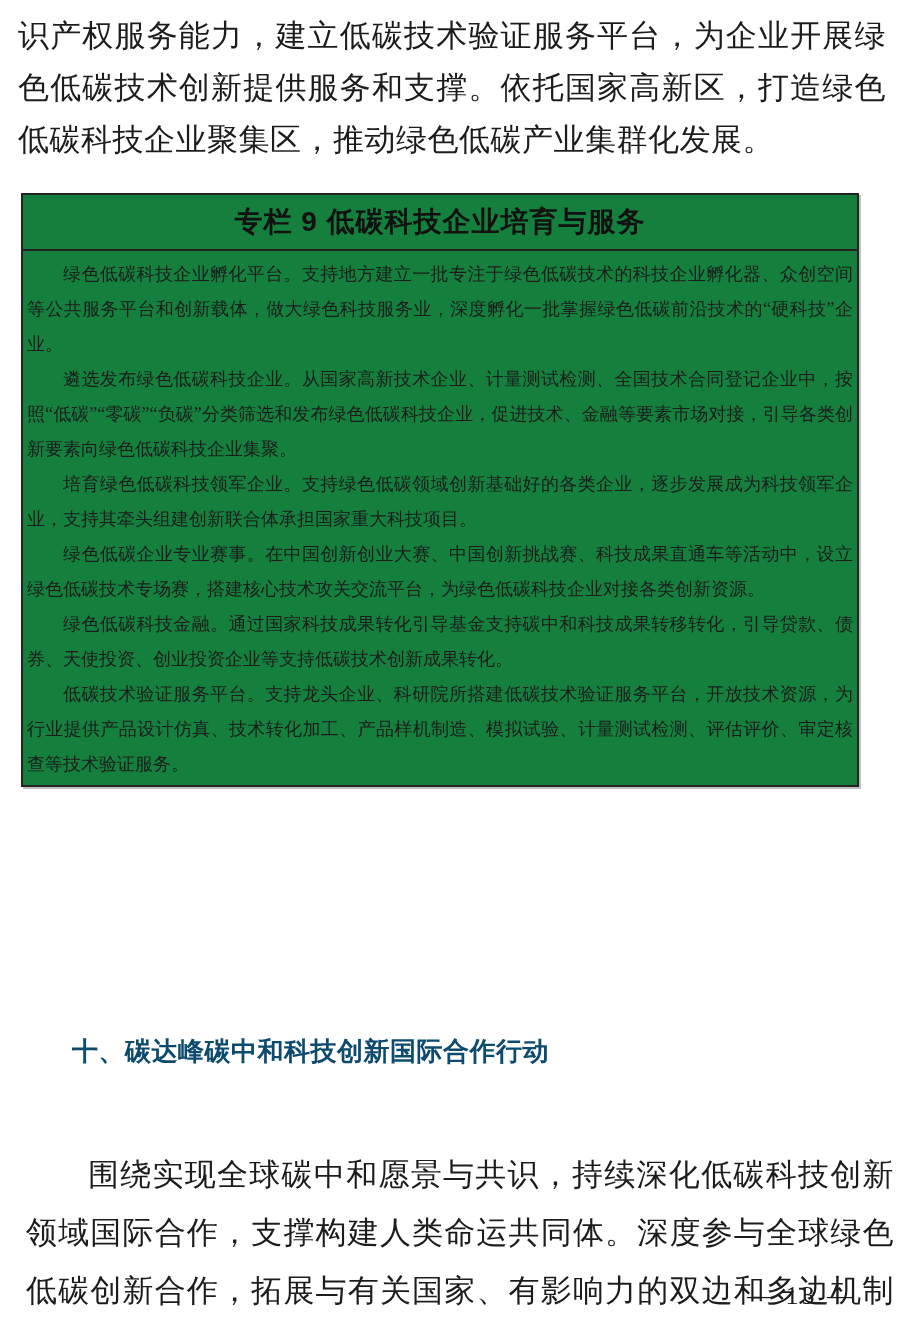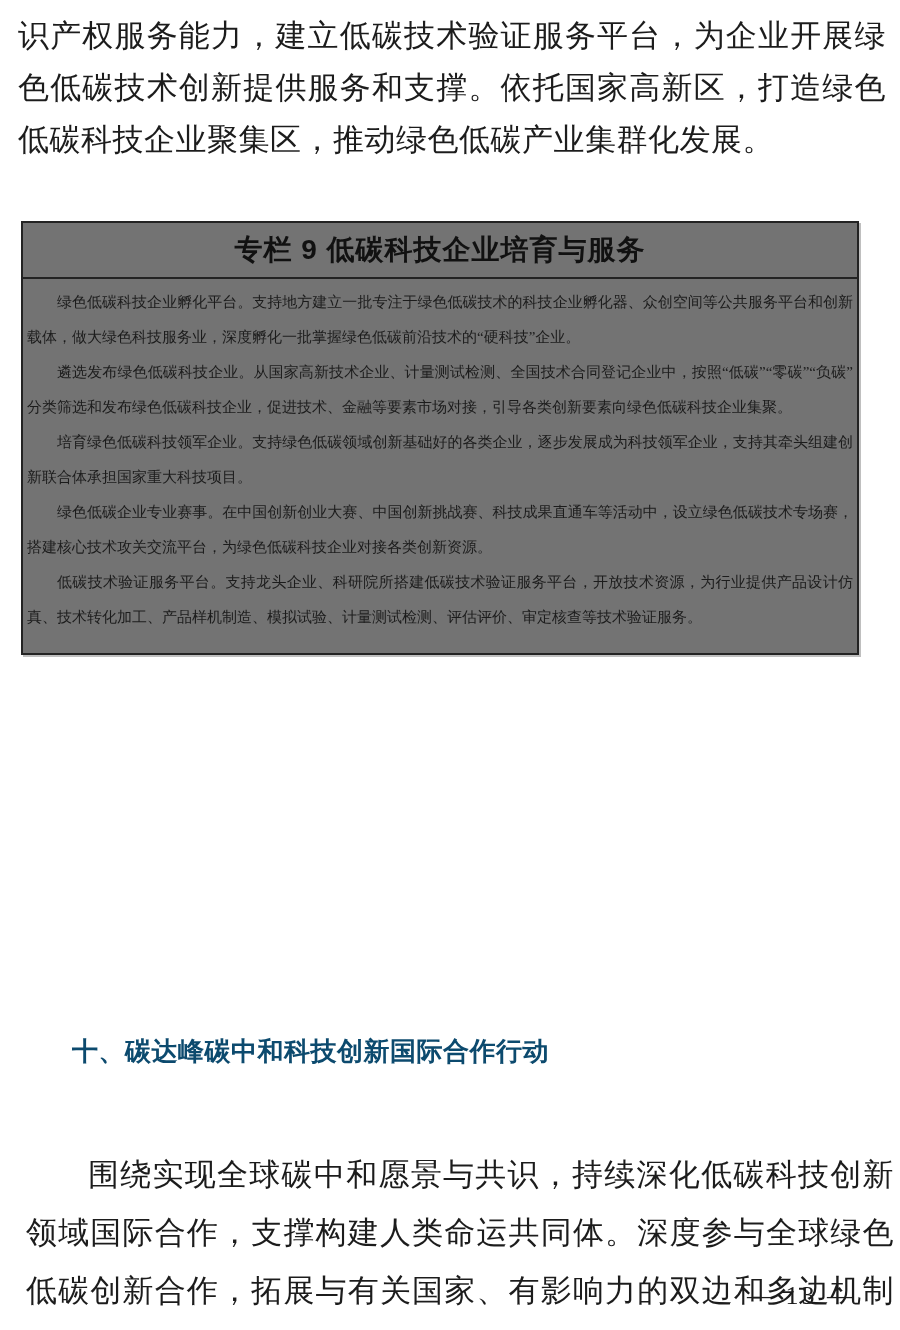--- a/index.html
+++ b/index.html
@@ -29,38 +29,37 @@
     text-justify: inter-ideograph;
     letter-spacing: 0.5px;
   }
   
   .column-box {
     position: absolute;
     left: 21px;
     top: 193px;
     width: 834px;
     border: 2px solid #232323;
-    background: #737373;
+    background: #15803d;
     box-shadow: 2px 2px 0 rgba(0,0,0,0.25);
-    margin-top: 28px;
   }
   .column-box-title {
     height: 54px;
     line-height: 54px;
     text-align: center;
     font-weight: bold;
     font-size: 28px;
     color: #111111;
     border-bottom: 2px solid #232323;
     font-family: "Liberation Sans", "DejaVu Sans", sans-serif;
     letter-spacing: 1px;
   }
   .column-box-body {
-    padding: 6px 4px 18px 4px;
-    font-size: 15px;
+    padding: 6px 4px 3px 4px;
+    font-size: 18px;
     line-height: 35px;
     text-align: justify;
     text-justify: inter-ideograph;
   }
   .column-box-body p {
     margin: 0;
     text-indent: 2em;
   }
   
   .section-heading {
@@ -107,20 +106,21 @@
 
   <p class="intro">识产权服务能力，建立低碳技术验证服务平台，为企业开展绿色低碳技术创新提供服务和支撑。依托国家高新区，打造绿色低碳科技企业聚集区，推动绿色低碳产业集群化发展。</p>
 
   <div class="column-box">
     <div class="column-box-title">专栏 9 低碳科技企业培育与服务</div>
     <div class="column-box-body">
       <p>绿色低碳科技企业孵化平台。支持地方建立一批专注于绿色低碳技术的科技企业孵化器、众创空间等公共服务平台和创新载体，做大绿色科技服务业，深度孵化一批掌握绿色低碳前沿技术的“硬科技”企业。</p>
       <p>遴选发布绿色低碳科技企业。从国家高新技术企业、计量测试检测、全国技术合同登记企业中，按照“低碳”“零碳”“负碳”分类筛选和发布绿色低碳科技企业，促进技术、金融等要素市场对接，引导各类创新要素向绿色低碳科技企业集聚。</p>
       <p>培育绿色低碳科技领军企业。支持绿色低碳领域创新基础好的各类企业，逐步发展成为科技领军企业，支持其牵头组建创新联合体承担国家重大科技项目。</p>
       <p>绿色低碳企业专业赛事。在中国创新创业大赛、中国创新挑战赛、科技成果直通车等活动中，设立绿色低碳技术专场赛，搭建核心技术攻关交流平台，为绿色低碳科技企业对接各类创新资源。</p>
+      <p>绿色低碳科技金融。通过国家科技成果转化引导基金支持碳中和科技成果转移转化，引导贷款、债券、天使投资、创业投资企业等支持低碳技术创新成果转化。</p>
       <p>低碳技术验证服务平台。支持龙头企业、科研院所搭建低碳技术验证服务平台，开放技术资源，为行业提供产品设计仿真、技术转化加工、产品样机制造、模拟试验、计量测试检测、评估评价、审定核查等技术验证服务。</p>
     </div>
   </div>
 
   <div class="section-heading">十、碳达峰碳中和科技创新国际合作行动</div>
 
   <p class="section-paragraph">围绕实现全球碳中和愿景与共识，持续深化低碳科技创新领域国际合作，支撑构建人类命运共同体。深度参与全球绿色低碳创新合作，拓展与有关国家、有影响力的双边和多边机制的绿色</p>
 
   <div class="page-number">— 13 —</div>
 

